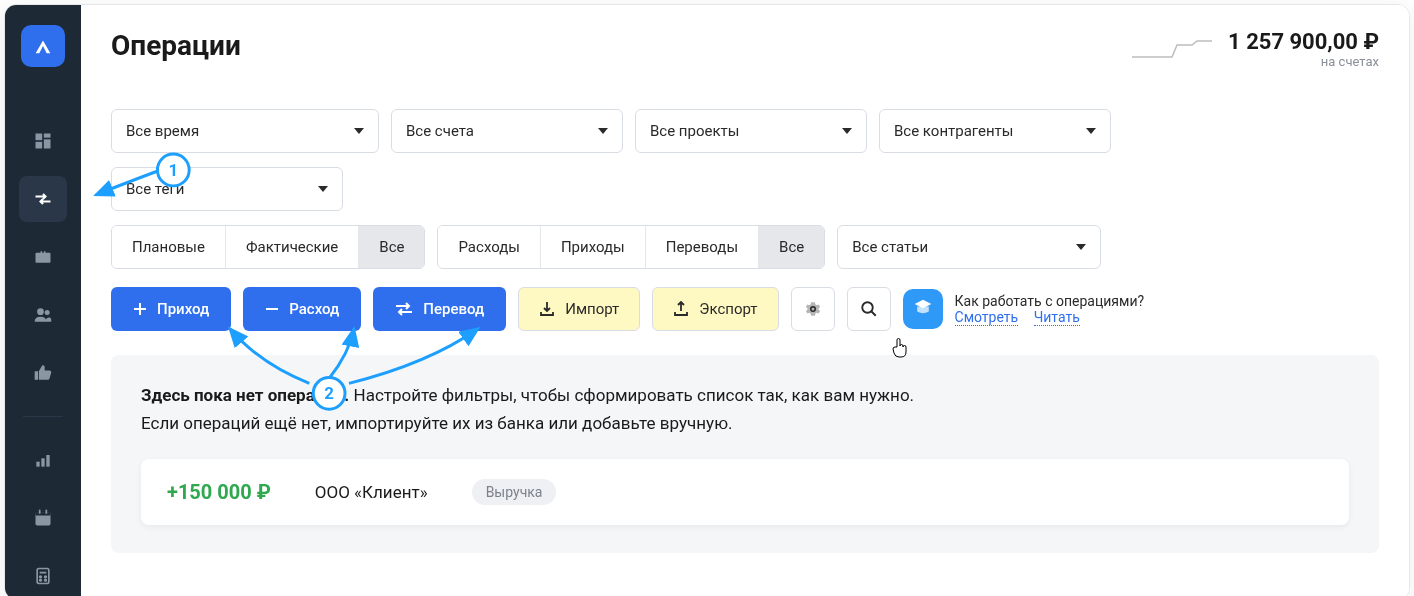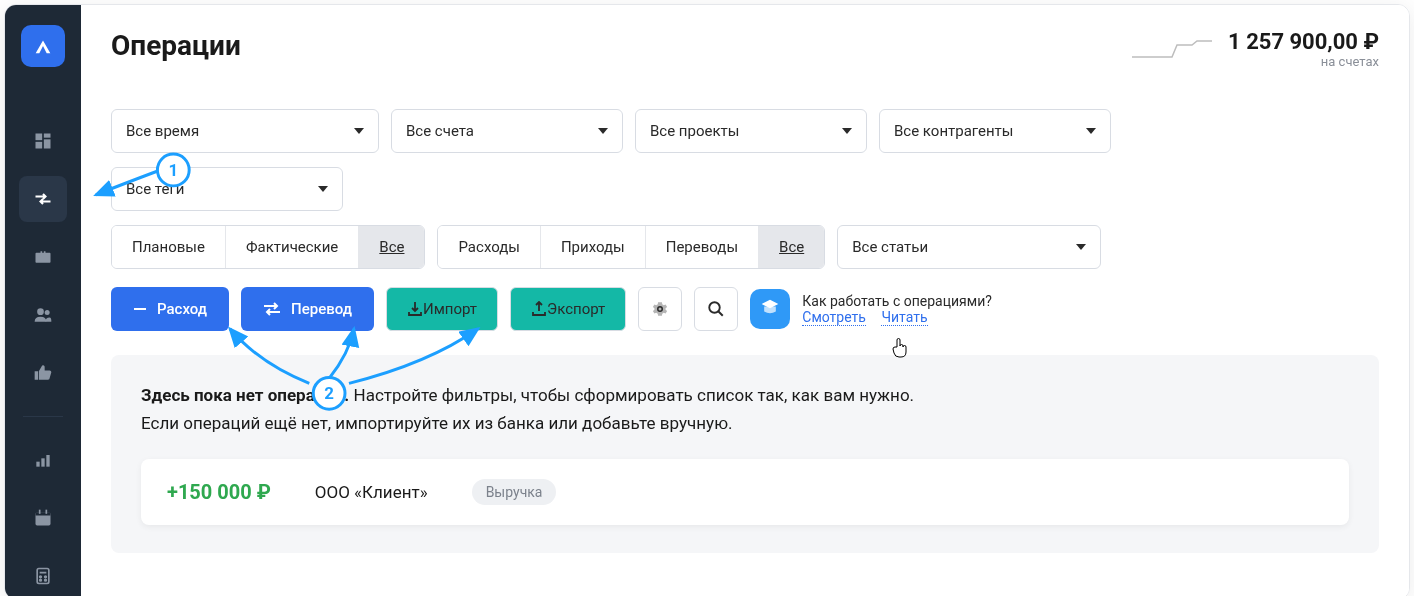--- a/index.html
+++ b/index.html
@@ -24,26 +24,26 @@
   .balance-amount { font-size:22px; font-weight:700; color:#1a1a1a; }
   .balance-caption { font-size:13px; color:#8a8f98; }
 
   .filters-row { display:flex; gap:12px; flex-wrap:wrap; margin-bottom:14px; }
   .dropdown { height:44px; border:1px solid #d8dce3; border-radius:6px; background:#fff; display:flex; align-items:center; justify-content:space-between; padding:0 14px; font-size:15px; color:#2a2a2a; cursor:pointer; gap:24px; }
   .dropdown .caret { border-left:5px solid transparent; border-right:5px solid transparent; border-top:6px solid #2a2a2a; }
 
   .seg-row { display:flex; gap:12px; align-items:flex-end; margin-bottom:18px; flex-wrap:wrap;}
   .seg-group { display:flex; border:1px solid #d8dce3; border-radius:6px; overflow:hidden; }
   .seg-btn { height:42px; padding:0 20px; background:#fff; border:none; border-right:1px solid #e5e7eb; font-size:15px; color:#2a2a2a; cursor:pointer; }
-  .seg-btn:last-child { border-right:none;text-decoration:underline; }
+  .seg-btn:last-child { border-right:none; }
   .seg-btn.active { background:#e5e7eb; }
 
   .actions-row { display:flex; gap:12px; align-items:center; margin-bottom:24px; flex-wrap:wrap;}
   .btn-primary { height:44px; padding:0 22px; background:#2f6fed; color:#fff; border:none; border-radius:6px; font-size:15px; font-weight:500; display:flex; align-items:center; gap:10px; cursor:pointer; }
-  .btn-outline { height:44px; padding:0 20px; background:#14b8a6; color:#2a2a2a; border:1px solid #d8dce3; border-radius:6px; font-size:15px; display:flex; align-items:center; cursor:pointer; }
+  .btn-outline { height:44px; padding:0 20px; background:#fef9c3; color:#2a2a2a; border:1px solid #d8dce3; border-radius:6px; font-size:15px; display:flex; align-items:center; gap:10px; cursor:pointer; }
   .btn-icon { height:44px; width:44px; background:#fff; border:1px solid #d8dce3; border-radius:6px; display:flex; align-items:center; justify-content:center; cursor:pointer; color:#2a2a2a;}
 
   .help-block { display:flex; align-items:center; gap:12px; }
   .help-icon { width:40px; height:40px; background:#2f99f7; border-radius:10px; display:flex; align-items:center; justify-content:center; color:#fff; }
   .help-text { font-size:14px; }
   .help-title { color:#2a2a2a; }
   .help-links a { color:#2f6fed; text-decoration:none; border-bottom:1px dotted #2f6fed; margin-right:12px; cursor:pointer; }
 
   .empty-panel { background:#f5f6f8; border-radius:8px; padding:28px 30px; }
   .empty-title { font-size:17px; color:#1a1a1a; line-height:1.5; }
@@ -185,20 +185,26 @@
       </div>
       <div class="dropdown" style="width:264px">
           <span>Все статьи</span>
           <span class="caret"></span>
         </div>
     </div>
 
     <div class="actions-row">
       <button class="btn-primary">
         <svg width="14" height="14" viewBox="0 0 14 14" stroke="#fff" stroke-width="2">
+            <path d="M7 1 V13 M1 7 H13"></path>
+          </svg>
+        <span>Приход</span>
+      </button>
+      <button class="btn-primary">
+        <svg width="14" height="14" viewBox="0 0 14 14" stroke="#fff" stroke-width="2">
             <path d="M1 7 H13"></path>
           </svg>
         <span>Расход</span>
       </button>
       <button class="btn-primary">
         <svg width="18" height="14" viewBox="0 0 18 14" fill="none" stroke="#fff" stroke-width="2">
             <path d="M1 4 H14 M11 1 L14 4 L11 7"></path>
             <path d="M17 10 H4 M7 13 L4 10 L7 7"></path>
           </svg>
         <span>Перевод</span>

